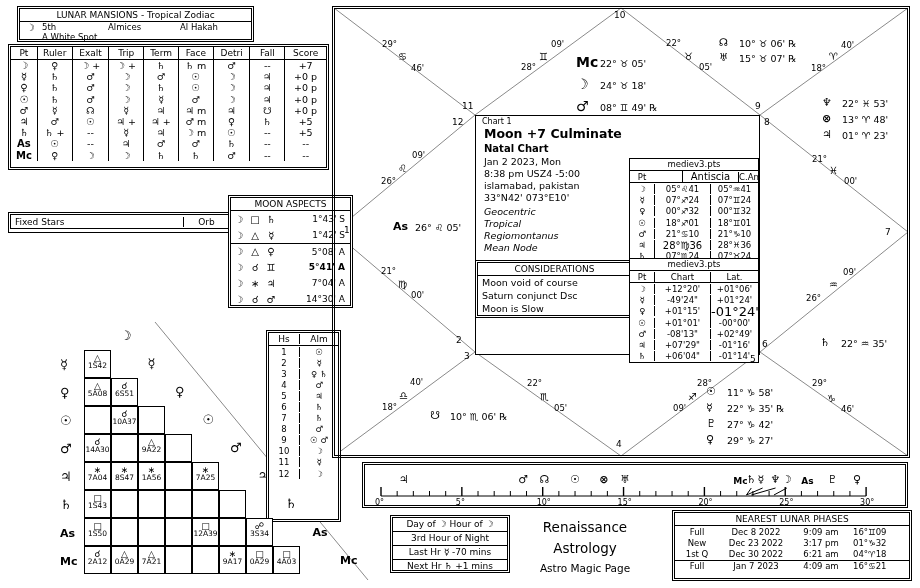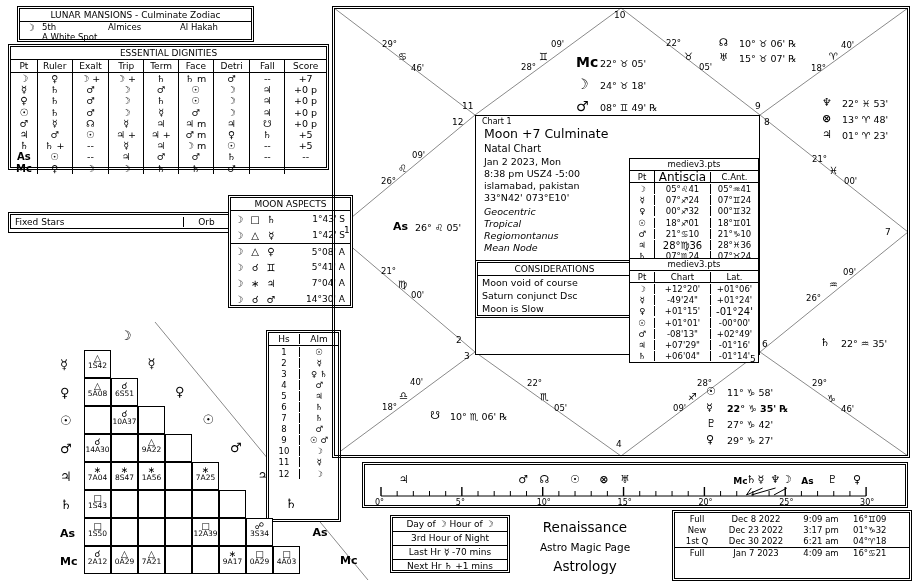--- a/index.html
+++ b/index.html
@@ -9,21 +9,21 @@
   .panel{position:absolute;z-index:2;background:#fff}
   .clear{background:transparent}
   .dbx{border:1px solid #000;padding:1px}
   .dbx>.in{border:1px solid #000;width:100%;height:100%}
   .ttl{text-align:center;font-size:9px;line-height:12px;border-bottom:1px solid #000;white-space:nowrap}
   .trow{display:flex;align-items:center}
   .tc{overflow:hidden;white-space:nowrap;text-align:center}
   .vl{border-left:1px solid #000}
   .hb{border-bottom:1px solid #000}
   .ht{border-top:1px solid #000}
-  .b{font-weight:normal}
+  .b{font-weight:bold}
   .it{font-style:italic}
   .abs{position:absolute;white-space:nowrap;line-height:1}
   #chart-layer{position:absolute;left:0;top:0;width:920px;height:588px;z-index:3;pointer-events:none}
   #grid{z-index:4}
   .gcell{position:absolute;width:27px;height:28px;border:1px solid #000;text-align:center}
   .gasp{display:block;font-size:9px;line-height:11px;margin-top:2px}
   .gval{display:block;font-size:7.5px;line-height:8px;margin-top:-2px}
   .glbl{position:absolute;font-size:13px;font-weight:bold}
   .cuspd{position:absolute;font-size:8.5px;line-height:9px;white-space:nowrap}
   .cusps{position:absolute;font-size:10px;line-height:10px}
@@ -47,34 +47,33 @@
     <line x1="760" y1="115" x2="908" y2="232" stroke="#8a8a8a" stroke-width="1"></line>
     <line x1="760" y1="115" x2="908" y2="8" stroke="#8a8a8a" stroke-width="1"></line>
     <line x1="760" y1="115" x2="621" y2="8" stroke="#8a8a8a" stroke-width="1"></line>
     <line x1="475" y1="115" x2="621" y2="8" stroke="#8a8a8a" stroke-width="1"></line>
     <line x1="475" y1="115" x2="334" y2="8" stroke="#8a8a8a" stroke-width="1"></line>
     <line x1="155" y1="322" x2="368" y2="580" stroke="#8a8a8a" stroke-width="1"></line>
   </svg>
 
 <div class="panel dbx" style="left:17px;top:6px;width:237px;height:36px">
   <div class="in">
-    <div class="ttl">LUNAR MANSIONS - Culminate Zodiac</div>
+    <div class="ttl">LUNAR MANSIONS - Tropical Zodiac</div>
     <div style="position:relative;font-size:8.5px;line-height:10px;height:20px">
       <span class="abs" style="left:6px;top:1px;font-size:10px">☽</span>
       <span class="abs" style="left:22px;top:1px">5th</span>
       <span class="abs" style="left:88px;top:1px">Almices</span>
       <span class="abs" style="left:160px;top:1px">Al Hakah</span>
       <span class="abs" style="left:22px;top:11px">A White Spot</span>
     </div>
   </div>
 </div>
 
 <div class="panel dbx" style="left:8px;top:44px;width:321px;height:126px">
   <div class="in">
-    <div class="ttl">ESSENTIAL DIGNITIES</div>
     <div id="dign-rows">
         <div class="trow" style="border-bottom: 1px solid rgb(0, 0, 0);">
           <span class="tc" style="font-size: 9px; line-height: 12px; width: 26px;">Pt</span>
           <span class="tc vl" style="font-size: 9px; line-height: 12px; width: 35px;">Ruler</span>
           <span class="tc vl" style="font-size: 9px; line-height: 12px; width: 37px;">Exalt</span>
           <span class="tc vl" style="font-size: 9px; line-height: 12px; width: 35px;">Trip</span>
           <span class="tc vl" style="font-size: 9px; line-height: 12px; width: 35px;">Term</span>
           <span class="tc vl" style="font-size: 9px; line-height: 12px; width: 35px;">Face</span>
           <span class="tc vl" style="font-size: 9px; line-height: 12px; width: 37px;">Detri</span>
           <span class="tc vl" style="font-size: 9px; line-height: 12px; width: 35px;">Fall</span>
@@ -422,21 +421,21 @@
   <span class="abs it" style="left:8px;top:91px;font-size:9.5px">Geocentric</span>
   <span class="abs it" style="left:8px;top:103px;font-size:9.5px">Tropical</span>
   <span class="abs it" style="left:8px;top:115px;font-size:9.5px">Regiomontanus</span>
   <span class="abs it" style="left:8px;top:127px;font-size:9.5px">Mean Node</span>
 
   <div style="position:absolute;left:153px;top:42px;width:130px;border:1px solid #000">
     <div class="ttl" style="font-size:8.5px;line-height:11px">mediev3.pts</div>
     <div id="ant-rows">
         <div class="trow hb" style="height: 12px;">
           <span class="tc" style="font-size: 8.5px; width: 24px;">Pt</span>
-          <span class="tc vl" style="font-size: 12px; width: 56px;">Antiscia</span>
+          <span class="tc vl" style="font-size: 10px; width: 56px; margin-left: 28px;">Antiscia</span>
           <span class="tc vl" style="font-size: 8.5px; width: 48px; flex: 1 1 0%;">C.Ant.</span>
         </div>
         <div class="trow" style="height: 11.3px;">
           <span class="tc" style="font-size: 8.5px; width: 24px;">☽</span>
           <span class="tc vl" style="font-size: 8.5px; width: 56px;">05°♌41</span>
           <span class="tc vl" style="font-size: 8.5px; width: 48px; flex: 1 1 0%;">05°♒41</span>
         </div>
         <div class="trow" style="height: 11.3px;">
           <span class="tc" style="font-size: 8.5px; width: 24px;">☿</span>
           <span class="tc vl" style="font-size: 8.5px; width: 56px;">07°♐24</span>
@@ -493,21 +492,21 @@
           <span class="tc vl" style="font-size: 8.5px; width: 48px; flex: 1 1 0%;">+01°06'</span>
         </div>
         <div class="trow" style="height: 11.3px;">
           <span class="tc" style="font-size: 8.5px; width: 24px;">☿</span>
           <span class="tc vl" style="font-size: 8.5px; width: 56px;">-49'24"</span>
           <span class="tc vl" style="font-size: 8.5px; width: 48px; flex: 1 1 0%;">+01°24'</span>
         </div>
         <div class="trow" style="height: 11.3px;">
           <span class="tc" style="font-size: 8.5px; width: 24px;">♀</span>
           <span class="tc vl" style="font-size: 8.5px; width: 56px;">+01°15'</span>
-          <span class="tc vl" style="font-size: 10px; width: 48px; flex: 1 1 0%;">-01°24'</span>
+          <span class="tc vl" style="font-size: 13px; width: 48px; flex: 1 1 0%;">-01°24'</span>
         </div>
         <div class="trow" style="height: 11.3px;">
           <span class="tc" style="font-size: 8.5px; width: 24px;">☉</span>
           <span class="tc vl" style="font-size: 8.5px; width: 56px;">+01°01'</span>
           <span class="tc vl" style="font-size: 8.5px; width: 48px; flex: 1 1 0%;">-00°00'</span>
         </div>
         <div class="trow" style="height: 11.3px;">
           <span class="tc" style="font-size: 8.5px; width: 24px;">♂</span>
           <span class="tc vl" style="font-size: 8.5px; width: 56px;">-08'13"</span>
           <span class="tc vl" style="font-size: 8.5px; width: 48px; flex: 1 1 0%;">+02°49'</span>
@@ -589,21 +588,21 @@
     <span class="stkt" style="left: 842px; top: 99px;">22° ♓ 53'</span>
     <span class="stkg" style="left: 822px; top: 113px; font-size: 11px;">⊗</span>
     <span class="stkt" style="left: 842px; top: 115px;">13° ♈ 48'</span>
     <span class="stkg" style="left: 822px; top: 129px; font-size: 11px;">♃</span>
     <span class="stkt" style="left: 842px; top: 131px;">01° ♈ 23'</span>
     <span class="stkg" style="left: 820px; top: 337px; font-size: 11px;">♄</span>
     <span class="stkt" style="left: 841px; top: 339px;">22° ♒ 35'</span>
     <span class="stkg" style="left: 706px; top: 386px; font-size: 11px;">☉</span>
     <span class="stkt" style="left: 727px; top: 388px;">11° ♑ 58'</span>
     <span class="stkg" style="left: 706px; top: 402px; font-size: 11px;">☿</span>
-    <span class="stkt" style="left: 727px; top: 404px; font-weight: bold;">22° ♑ 35' ℞</span>
+    <span class="stkt" style="left: 727px; top: 404px;">22° ♑ 35' ℞</span>
     <span class="stkg" style="left: 706px; top: 418px; font-size: 11px;">♇</span>
     <span class="stkt" style="left: 727px; top: 420px;">27° ♑ 42'</span>
     <span class="stkg" style="left: 706px; top: 434px; font-size: 11px;">♀</span>
     <span class="stkt" style="left: 727px; top: 436px;">29° ♑ 27'</span>
     <span class="stkg" style="left: 430px; top: 410px; font-size: 11px;">☋</span>
     <span class="stkt" style="left: 450px; top: 412px;">10° ♏ 06' ℞</span>
     <span class="stkg" style="left: 393px; top: 221px; font-size: 11px;">As</span>
     <span class="stkt" style="left: 415px; top: 223px;">26° ♌ 05'</span>
   </div>
 
@@ -675,26 +674,27 @@
   <div class="in">
     <div class="tc hb" style="font-size:9px;line-height:13px">Day of ☽   Hour of ☽</div>
     <div class="tc" style="font-size:9px;line-height:13px">3rd Hour of Night</div>
     <div class="tc ht" style="font-size:9px;line-height:13px">Last Hr  ☿  -70 mins</div>
     <div class="tc ht" style="font-size:9px;line-height:13px">Next Hr  ♄  +1 mins</div>
   </div>
 </div>
 
 <div class="panel clear" style="left:520px;top:517px;width:130px;text-align:center">
   <div style="font-size:13.5px;line-height:21px">Renaissance</div>
+  <div style="font-size:13.5px;line-height:21px">Astrology</div>
   <div style="font-size:10.5px;line-height:18px">Astro Magic Page</div>
-  <div style="font-size:13.5px;line-height:21px">Astrology</div>
 </div>
 
 <div class="panel dbx" style="left:672px;top:510px;width:240px;height:71px">
   <div class="in">
+    <div class="ttl">NEAREST LUNAR PHASES</div>
     <div id="lp-rows">
         <div class="trow" style="height: 11.2px;">
           <span class="tc" style="font-size: 8.5px; width: 44px;">Full</span>
           <span class="tc" style="font-size: 8.5px; width: 74px;">Dec 8 2022</span>
           <span class="tc" style="font-size: 8.5px; width: 56px;">9:09 am</span>
           <span class="tc" style="font-size: 8.5px; width: 58px; text-align: left; padding-left: 4px;">16°♊09</span>
         </div>
         <div class="trow" style="height: 11.2px;">
           <span class="tc" style="font-size: 8.5px; width: 44px;">New</span>
           <span class="tc" style="font-size: 8.5px; width: 74px;">Dec 23 2022</span>

